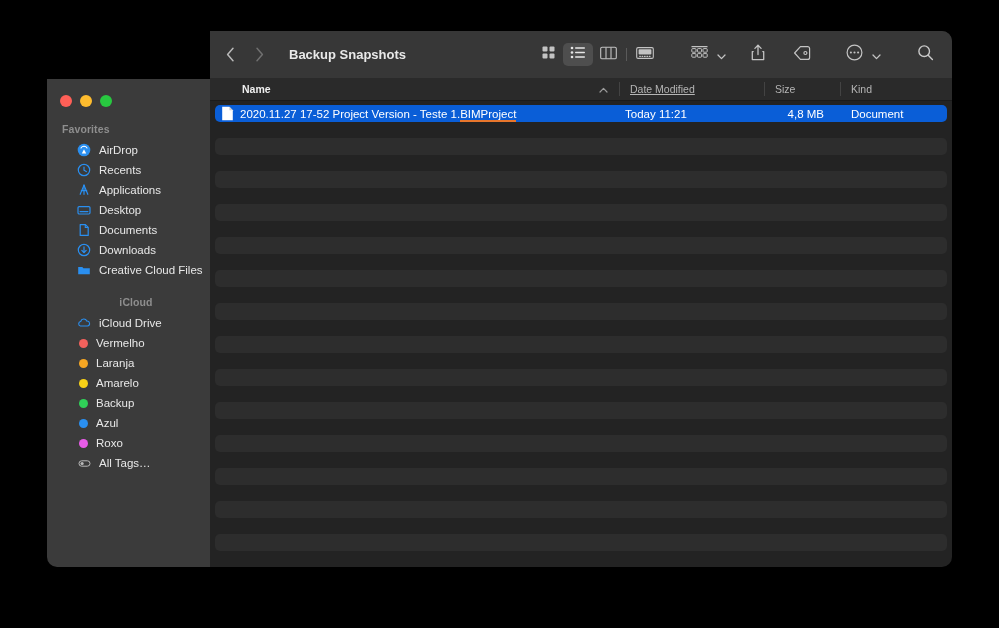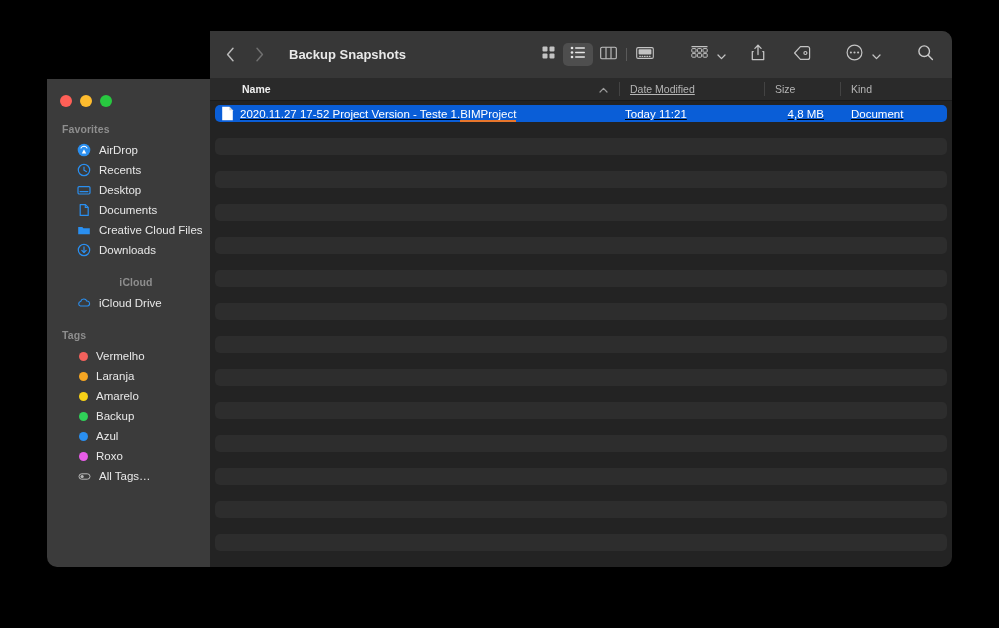--- a/index.html
+++ b/index.html
@@ -170,21 +170,20 @@
     top: 50%;
     transform: translateY(-50%);
   }
 
   
   .list {
     flex: 1 1 auto;
     position: relative;
     overflow: hidden;
     padding: 0;
-    text-decoration: underline;
   }
   .row {
     height: 17px;
     margin: 0 5px;
     border-radius: 5px;
     display: flex;
     align-items: center;
     position: relative;
   }
   .row.stripe { background: #2d2d2d; }
@@ -244,73 +243,83 @@
     <div class="sb-item">
       <span class="sb-ico">
         <svg width="14" height="14" viewBox="0 0 14 14">
           <circle cx="7" cy="7" r="5.7" stroke="#2a8ff0" stroke-width="1.2" fill="none"></circle>
           <path d="M7 4.1 V7.2 L9.3 8.6" stroke="#2a8ff0" stroke-width="1.2" fill="none" stroke-linecap="round"></path>
         </svg>
       </span>
       <span class="sb-label">Recents</span>
     </div>
 
+    <div class="sb-item">
+      <span class="sb-ico">
+        <svg width="14" height="14" viewBox="0 0 14 14">
+          <path d="M7 2.2 L7 11.3" stroke="#2a8ff0" stroke-width="1.2" stroke-linecap="round"></path>
+          <path d="M7 2.2 L3.2 11.3" stroke="#2a8ff0" stroke-width="1.2" stroke-linecap="round"></path>
+          <path d="M7 2.2 L10.8 11.3" stroke="#2a8ff0" stroke-width="1.2" stroke-linecap="round"></path>
+          <path d="M4.3 7.6 H9.7" stroke="#2a8ff0" stroke-width="1.2" stroke-linecap="round"></path>
+        </svg>
+      </span>
+      <span class="sb-label">Applications</span>
+    </div>
 
     <div class="sb-item">
       <span class="sb-ico">
         <svg width="14" height="14" viewBox="0 0 14 14">
           <rect x="1" y="3.6" width="12" height="7.4" rx="1.2" stroke="#2a8ff0" stroke-width="1.2" fill="none"></rect>
           <path d="M3.1 8.6 H10.9" stroke="#2a8ff0" stroke-width="1.2" stroke-linecap="round"></path>
         </svg>
       </span>
       <span class="sb-label">Desktop</span>
     </div>
 
     <div class="sb-item">
       <span class="sb-ico">
         <svg width="14" height="14" viewBox="0 0 14 14">
           <path d="M3.2 1.6 H8.4 L11.2 4.4 V12.4 H3.2 Z" stroke="#2a8ff0" stroke-width="1.2" fill="none" stroke-linejoin="round"></path>
           <path d="M8.3 1.7 V4.5 H11.1" stroke="#2a8ff0" stroke-width="1.1" fill="none"></path>
         </svg>
       </span>
       <span class="sb-label">Documents</span>
-    </div>
-
-    <div class="sb-item">
-      <span class="sb-ico">
-        <svg width="14" height="14" viewBox="0 0 14 14">
-          <path d="M1.2 4.1 H5.3 L6.4 5.3 H12.8 V11.2 H1.2 Z" fill="#2a8ff0"></path>
-        </svg>
-      </span>
-      <span class="sb-label">Creative Cloud Files</span>
     </div>
 
     <div class="sb-item">
       <span class="sb-ico">
         <svg width="14" height="14" viewBox="0 0 14 14">
           <circle cx="7" cy="7" r="5.7" stroke="#2a8ff0" stroke-width="1.2" fill="none"></circle>
           <path d="M7 3.9 V9.3" stroke="#2a8ff0" stroke-width="1.2" stroke-linecap="round"></path>
           <path d="M4.8 7.3 L7 9.5 L9.2 7.3" stroke="#2a8ff0" stroke-width="1.2" fill="none" stroke-linecap="round" stroke-linejoin="round"></path>
         </svg>
       </span>
       <span class="sb-label">Downloads</span>
     </div>
 
+    <div class="sb-item">
+      <span class="sb-ico">
+        <svg width="14" height="14" viewBox="0 0 14 14">
+          <path d="M1.2 4.1 H5.3 L6.4 5.3 H12.8 V11.2 H1.2 Z" fill="#2a8ff0"></path>
+        </svg>
+      </span>
+      <span class="sb-label">Creative Cloud Files</span>
+    </div>
+
     <div class="sb-section icloud">iCloud</div>
 
     <div class="sb-item">
       <span class="sb-ico">
         <svg width="14" height="14" viewBox="0 0 14 14">
           <path d="M3.4 10 A2.3 2.3 0 0 1 3.7 5.5 A3.2 3.2 0 0 1 9.8 5.1 A2.45 2.45 0 0 1 10.4 10 Z" stroke="#2a8ff0" stroke-width="1.1" fill="none" stroke-linejoin="round"></path>
         </svg>
       </span>
       <span class="sb-label">iCloud Drive</span>
     </div>
 
-    <div class="sb-section tags">Tags</div>
 
     <div class="sb-item">
       <span class="tag-dot" style="background:#f2615c"></span>
       <span class="sb-label">Vermelho</span>
     </div>
     <div class="sb-item">
       <span class="tag-dot" style="background:#f5a623"></span>
       <span class="sb-label">Laranja</span>
     </div>
     <div class="sb-item">

